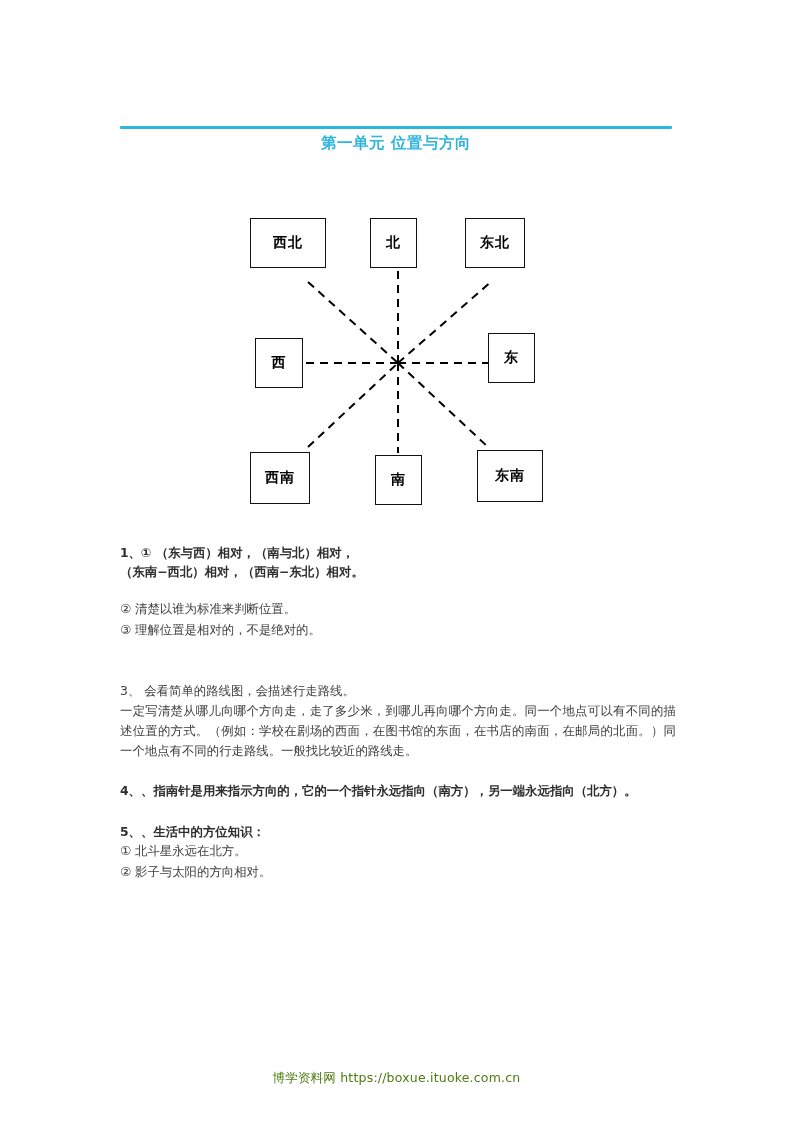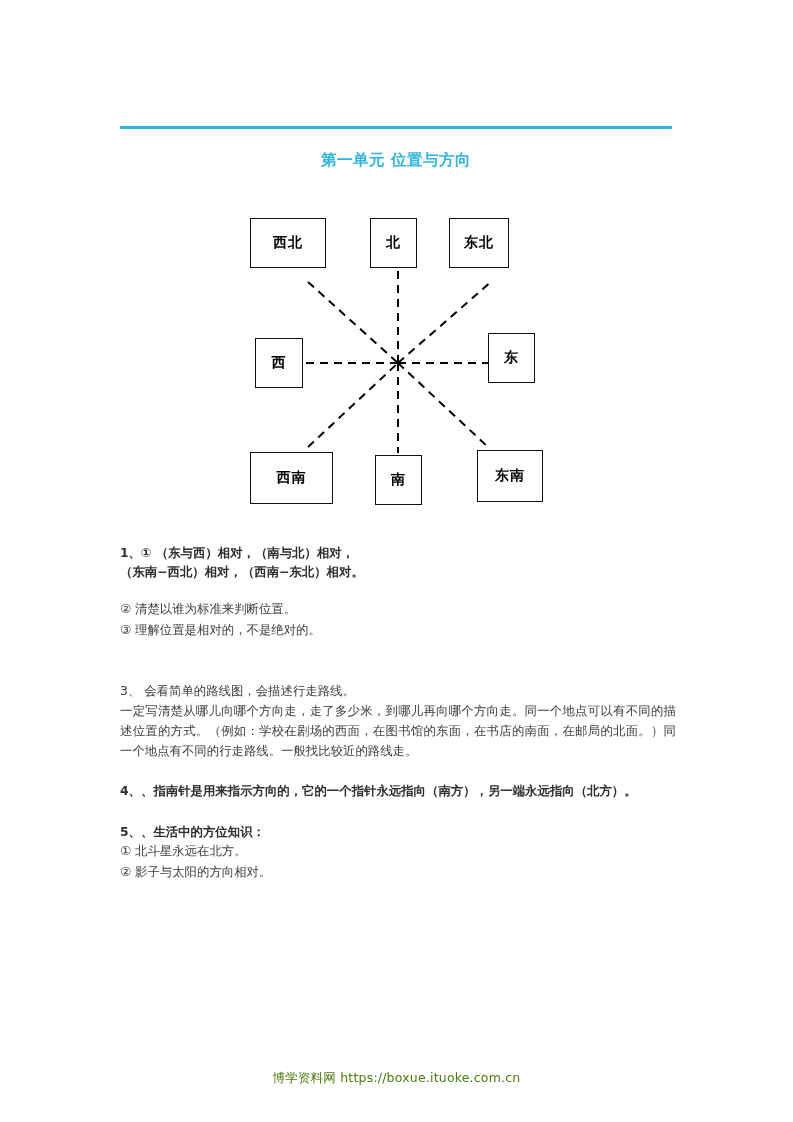--- a/index.html
+++ b/index.html
@@ -31,21 +31,21 @@
     width: 552px;
     height: 3px;
     background: #2cb6de;
     border-radius: 1px;
   }
 
   
   .doc-title {
     position: absolute;
     left: 120px;
-    top: 150px;
+    top: 133px;
     width: 552px;
     text-align: center;
     font-size: 15.5px;
     font-weight: bold;
     letter-spacing: 0.5px;
     color: #31b4dd;
     white-space: nowrap;
   }
 
   
@@ -71,24 +71,24 @@
     font-weight: bold;
     font-size: 14px;
     color: #000000;
     letter-spacing: 1px;
     box-sizing: border-box;
     z-index: 2;
   }
   
   .box-nw { left: 20px;  top: 13px;  width: 76px; height: 50px; }
   .box-n  { left: 140px; top: 13px;  width: 47px; height: 50px; }
-  .box-ne { left: 219px; top: 13px;  width: 60px; height: 50px; }
+  .box-ne { left: 235px; top: 13px;  width: 60px; height: 50px; }
   .box-w  { left: 25px;  top: 133px; width: 48px; height: 50px; }
   .box-e  { left: 258px; top: 128px; width: 47px; height: 50px; }
-  .box-sw { left: 20px;  top: 247px; width: 83px; height: 52px; }
+  .box-sw { left: 20px;  top: 247px; width: 60px; height: 52px; }
   .box-s  { left: 145px; top: 250px; width: 47px; height: 50px; }
   .box-se { left: 247px; top: 245px; width: 66px; height: 52px; font-family: Liberation Serif, serif; }
 
   
   .content {
     position: absolute;
     left: 120px;
     top: 543px;
     width: 556px;
   }

